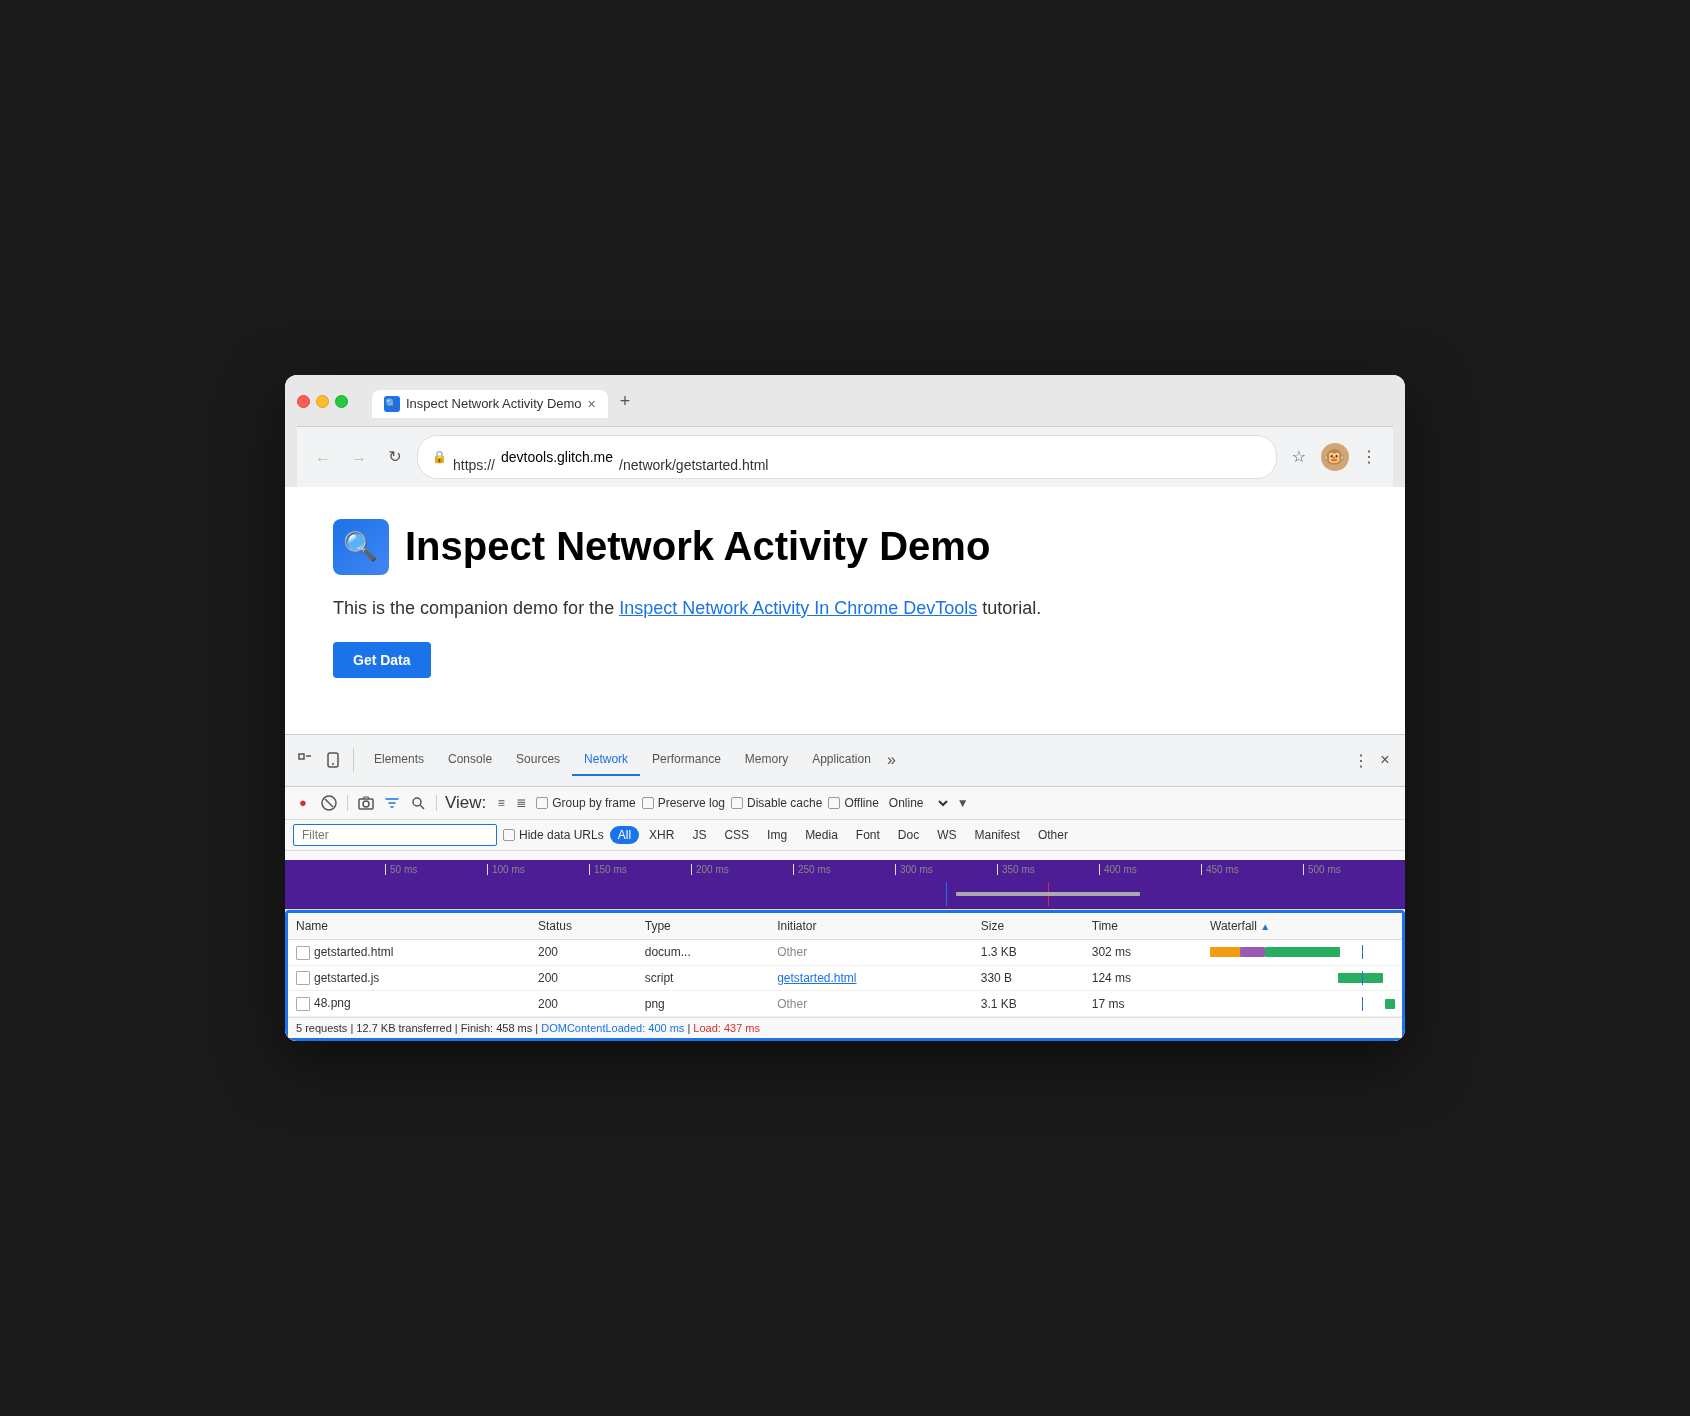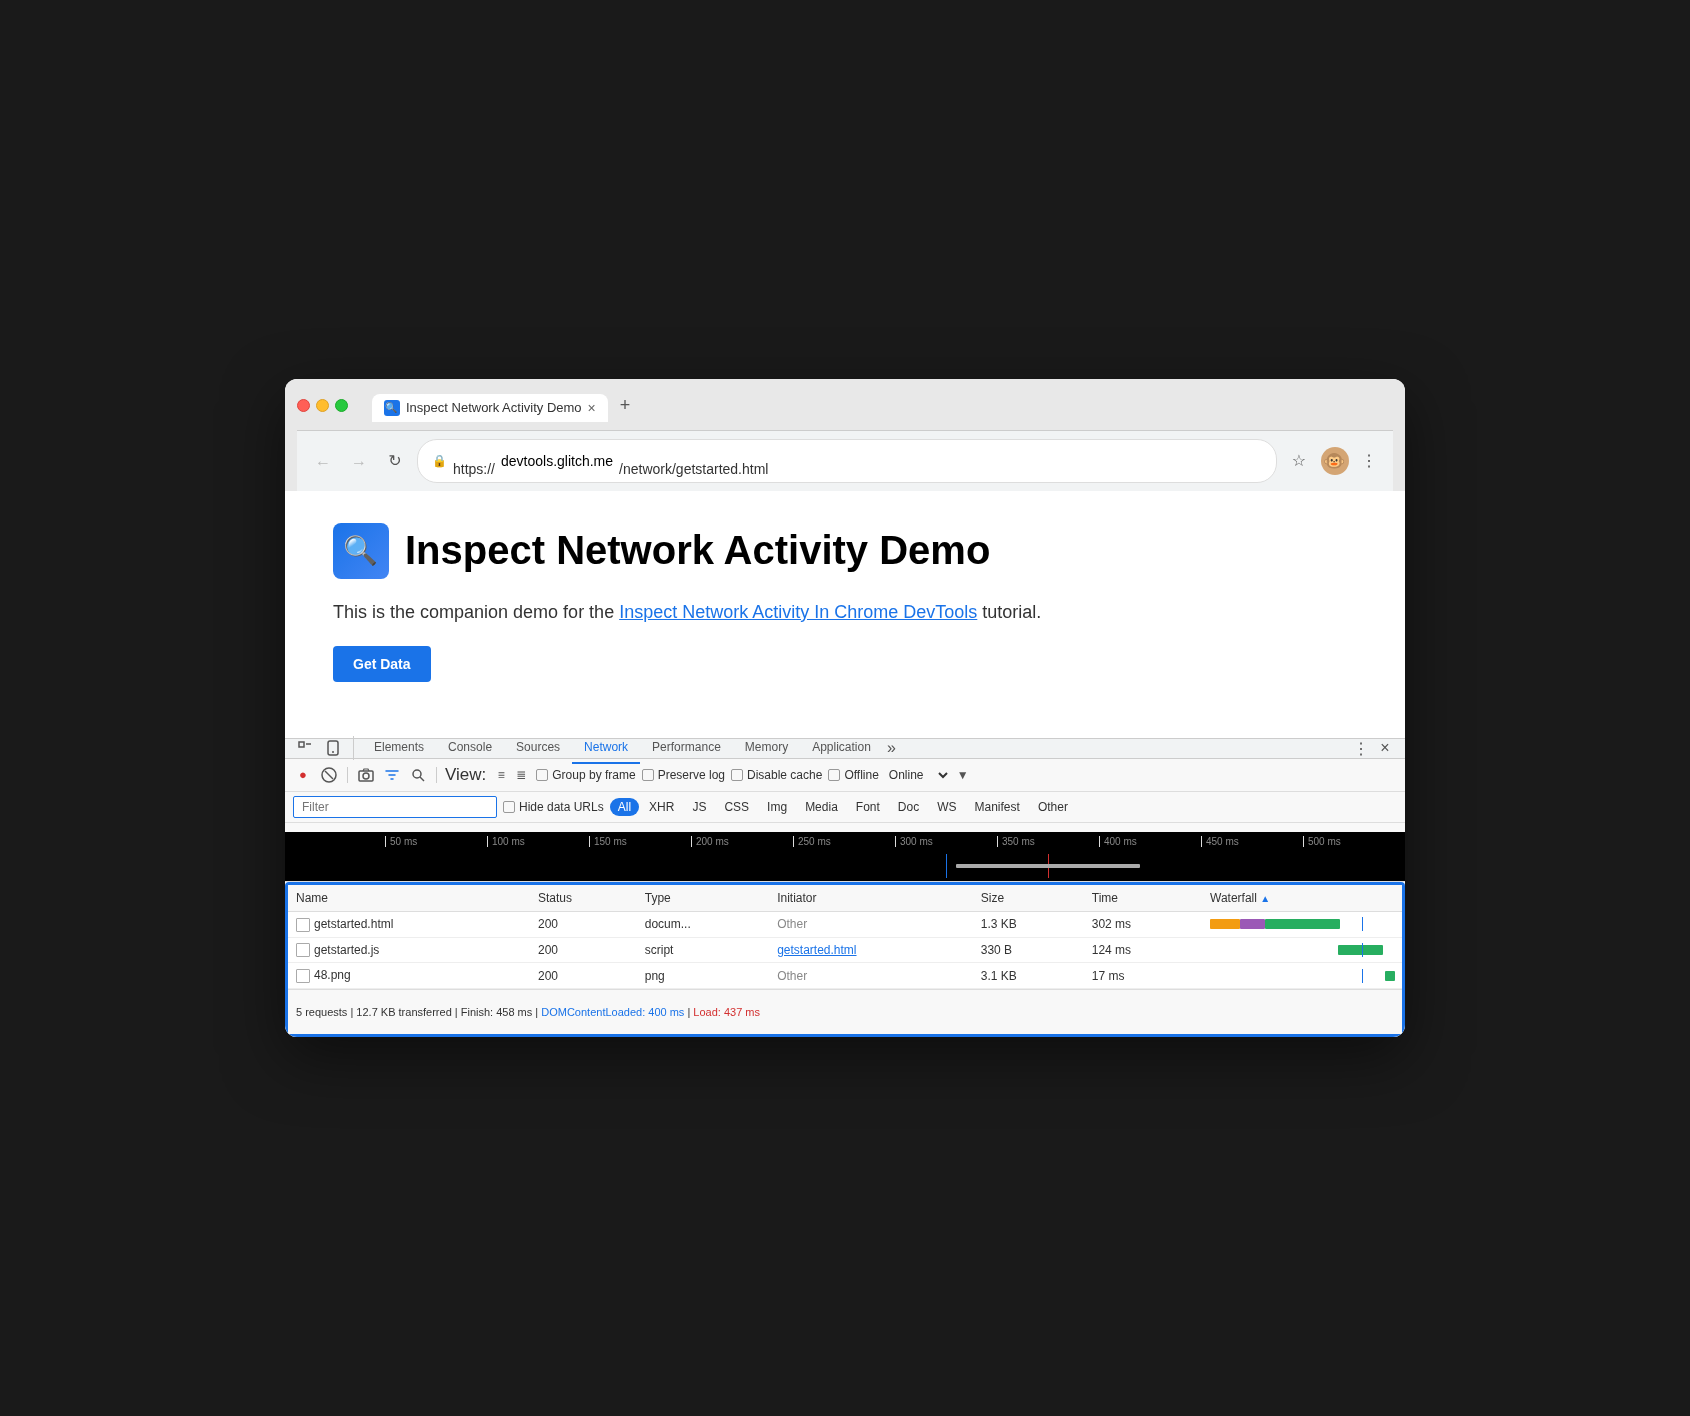--- a/index.html
+++ b/index.html
@@ -205,21 +205,21 @@
     .devtools {
       background: #f8f8f8;
       border-top: 1px solid #ccc;
     }
     .devtools-tabs {
       display: flex;
       align-items: center;
       background: #f1f3f4;
       border-bottom: 1px solid #ccc;
       padding: 0 8px;
-      height: 20px;
+      height: 52px;
       text-align: right;
     }
     .devtools-icon-group {
       display: flex;
       align-items: center;
       gap: 4px;
       margin-right: 8px;
       padding-right: 8px;
       border-right: 1px solid #ccc;
     }
@@ -352,21 +352,21 @@
       padding: 2px 8px;
     }
     .filter-types {
       display: flex;
       align-items: center;
       gap: 2px;
     }
     
     .timeline {
       height: 50px;
-      background: #000000;
+      background: #4c1d95;
       border-bottom: 1px solid #ddd;
       position: relative;
       overflow: hidden;
       margin-top: 9px;
     }
     .timeline-ruler {
       display: flex;
       position: absolute;
       top: 4px;
       left: 100px;
@@ -438,21 +438,21 @@
     .wf-bar-container {
       position: relative;
       height: 14px;
       width: 180px;
     }
     .sort-arrow { color: #1a73e8; font-size: 10px; }
     
     .devtools-statusbar {
       background: #f8f8f8;
       border-top: 1px solid #ddd;
-      padding: 16px 8px;
+      padding: 4px 8px;
       font-size: 11px;
       color: #333;
     }
     .statusbar-link { color: #1a73e8; cursor: pointer; }
     .statusbar-red { color: #d32f2f; }
     .online-select {
       font-size: 12px;
       color: #333;
       background: none;
       border: none;

